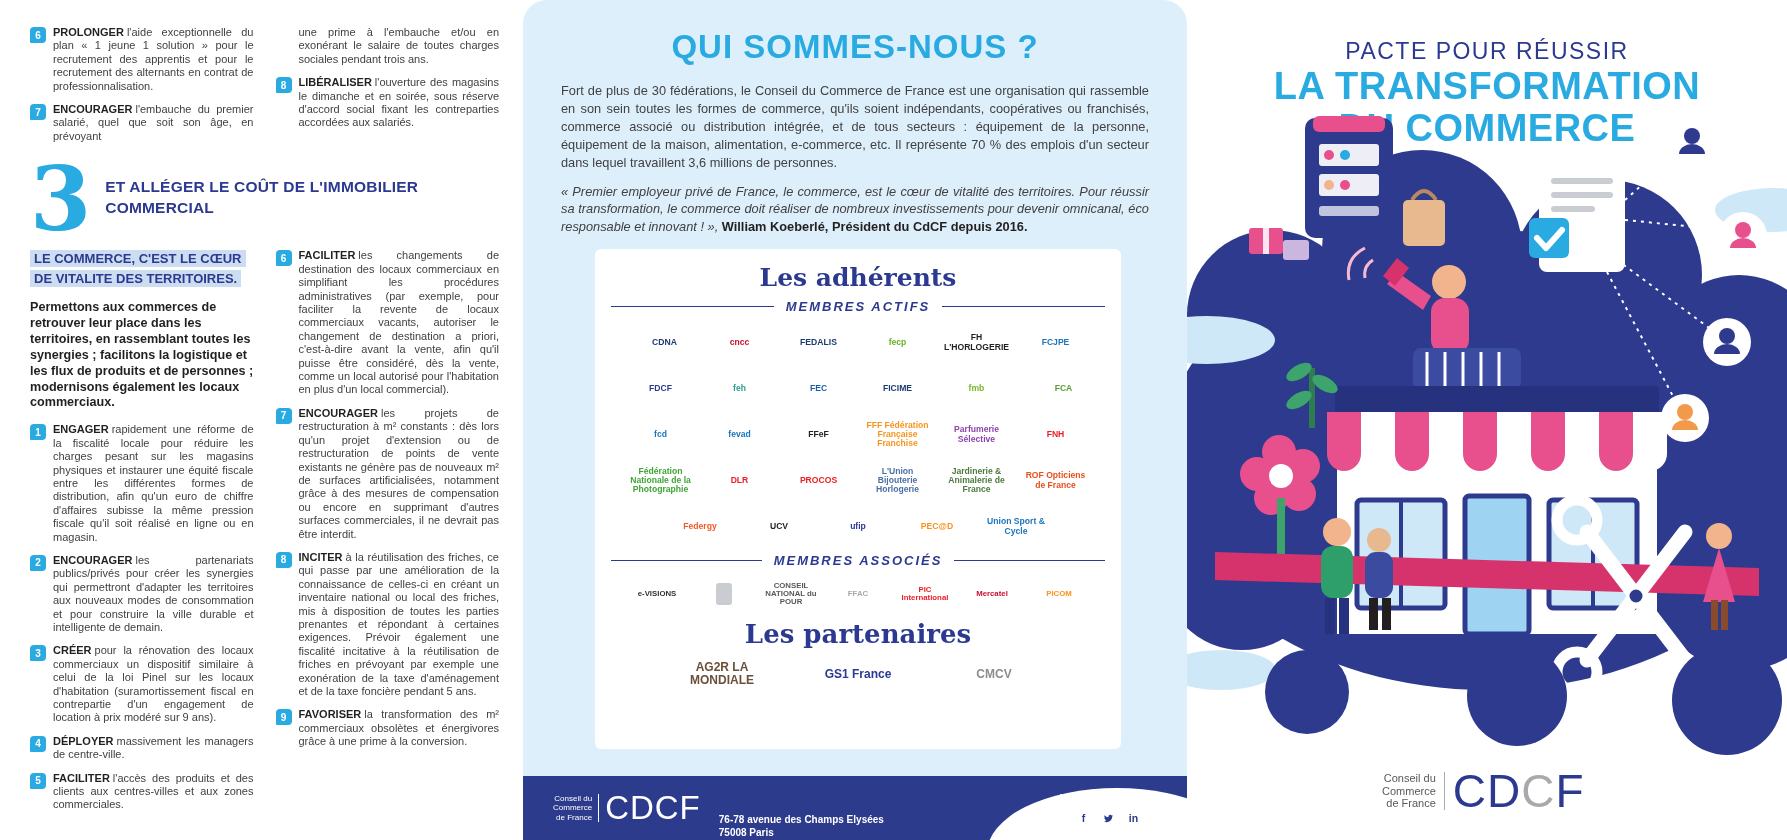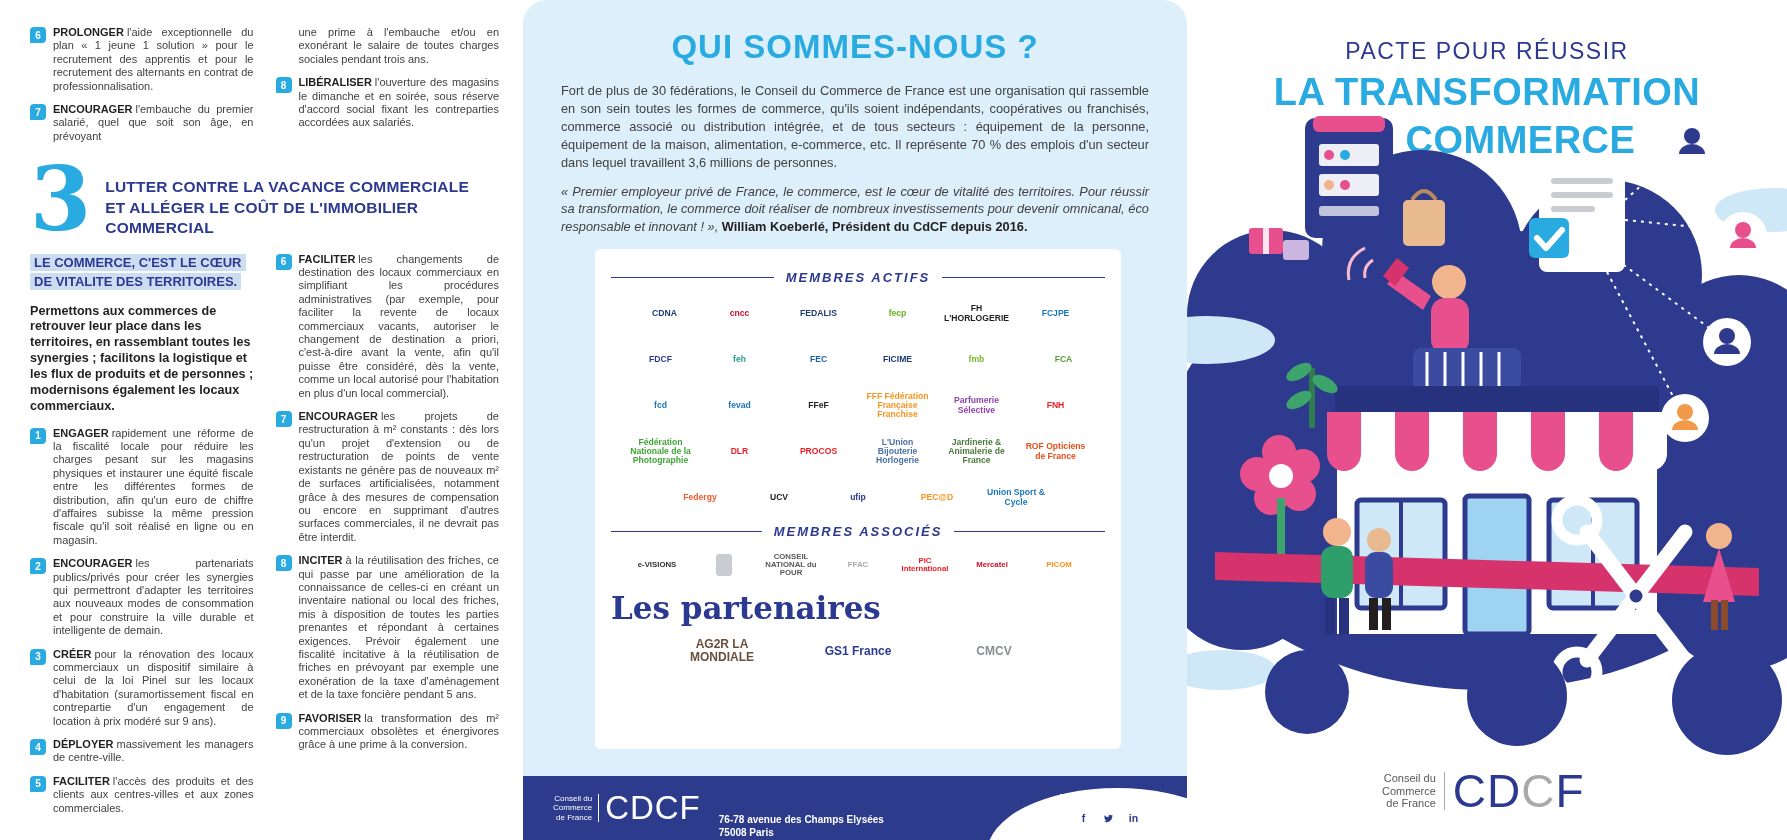--- a/index.html
+++ b/index.html
@@ -32,36 +32,36 @@
   .card { position:relative; margin:13px 66px 0 72px; background:#fff; border-radius:6px; padding:14px 16px 12px 16px; height:500px; }
   .card-title { font-family:"DejaVu Serif", serif; font-weight:bold; color:#2b3990; font-size:25px; text-align:center; }
   .divider { display:flex; align-items:center; gap:12px; color:#2b3990; font-weight:bold; font-size:13px; letter-spacing:2px; margin:7px 0 9px 0;font-style:italic; }
   .divider::before, .divider::after { content:""; flex:1; border-top:1.5px solid #2b3990; }
   .logo-grid { display:flex; flex-wrap:wrap; justify-content:center; align-items:center; column-gap:9px; row-gap:7px; }
   .logo-chip { width:70px; height:39px; display:flex; align-items:center; justify-content:center; text-align:center; font-weight:bold; font-size:8.6px; line-height:1.08; overflow:hidden; }
   .logo-grid.assoc .logo-chip { width:58px; height:34px; font-size:7.8px; }
   .logo-grid.partners { column-gap:26px; margin-top:2px; }
   .logo-grid.partners .logo-chip { width:110px; height:46px; font-size:12px; }
   .logo-chip span:empty::before { content:""; display:block; width:16px; height:22px; background:#c9ccd1; border-radius:3px; }
-  .partners-title { font-family:"DejaVu Serif", serif; font-weight:bold; color:#2b3990; font-size:31px; margin-top:8px; }
+  .partners-title { font-family:"DejaVu Serif", serif; font-weight:bold; color:#2b3990; font-size:26px; text-align:center; margin-top:8px; }
   .mp-footer { position:absolute; left:0; bottom:0; width:664px; height:64px; background:#2d3b8d; display:flex; align-items:center; gap:18px; padding:0 30px; overflow:hidden; }
   .mp-footer .swoosh { position:absolute; right:-60px; bottom:-78px; width:260px; height:130px; background:#fff; border-radius:50%; }
   .cdcf-logo { display:flex; align-items:center; }
   .cdcf-org { font-size:8px; line-height:1.15; text-align:right; color:#fff; padding-right:6px; border-right:1.5px solid #fff; }
   .cdcf-acronym { font-size:33px; letter-spacing:1px; color:#fff; padding-left:6px; font-weight:normal; }
   .mp-address { color:#fff; font-size:10px; font-weight:bold; line-height:1.3; flex:1;margin-top:48px; }
   .mp-web { position:relative; text-align:center; color:#fff; }
   .mp-web .site { font-size:14.5px; font-weight:bold; }
   .socials { display:flex; gap:6px; justify-content:center; margin-top:4px; }
   .social { width:19px; height:19px; border-radius:50%; background:#fff; color:#2d3b8d; font-size:10.5px; font-weight:bold; display:flex; align-items:center; justify-content:center; }
   
   .right-panel { position:absolute; left:1187px; top:0; width:600px; height:840px; background:#fff; }
   .rp-title { position:absolute; top:38px; left:0; width:100%; text-align:center; }
   .rp-title .t1 { color:#2b3990; font-size:23px; letter-spacing:1.5px; font-weight:normal; }
-  .rp-title .t2 { color:#29abe2; font-size:38px; font-weight:bold; letter-spacing:0.5px; line-height:1.04; margin-top:8px; }
+  .rp-title .t2 { color:#29abe2; font-size:38px; font-weight:bold; letter-spacing:0.5px; line-height:1.04; margin-top:2px; }
   .rp-illustration { position:absolute; left:0; top:100px; width:600px; height:660px; }
   .rp-logo { position:absolute; left:195px; bottom:22px; display:flex; align-items:center; }
   .rp-logo .cdcf-org { color:#58595b; border-right:1.5px solid #a7a9ac; font-size:11px; padding-right:8px; }
   .rp-logo .acro { padding-left:8px; font-size:46px; letter-spacing:1px; }
   .rp-logo .acro .navy { color:#2b3990; }
   .rp-logo .acro .gray { color:#a7a9ac; }
 </style>
 </head>
 <body>
 
@@ -91,21 +91,20 @@
           <div class="item">
             <span class="badge">8</span>
             <p class="item-text"><b>LIBÉRALISER</b><span>l'ouverture des magasins le dimanche et en soirée, sous réserve d'accord social fixant les contreparties accordées aux salariés.</span></p>
           </div>
         </div>
     </div>
 
     <div class="section-heading">
       <div class="big-number">3</div>
       <div class="section-title">
-        <div>LUTTER CONTRE LA VACANCE COMMERCIALE</div>
         <div>ET ALLÉGER LE COÛT DE L'IMMOBILIER COMMERCIAL</div>
       </div>
     </div>
 
     <div class="cols">
       <div class="col">
         <p><span class="highlight">LE COMMERCE, C'EST LE CŒUR DE VITALITE DES TERRITOIRES.</span></p>
         <p class="intro">Permettons aux commerces de retrouver leur place dans les territoires, en rassemblant toutes les synergies ; facilitons la logistique et les flux de produits et de personnes ; modernisons également les locaux commerciaux.</p>
         <div>
 
@@ -161,20 +160,21 @@
       </div>
     </div>
   </div>
 
   <div class="middle-panel">
     <h1 class="mp-heading">QUI SOMMES-NOUS ?</h1>
     <p class="mp-text">Fort de plus de 30 fédérations, le Conseil du Commerce de France est une organisation qui rassemble en son sein toutes les formes de commerce, qu'ils soient indépendants, coopératives ou franchisés, commerce associé ou distribution intégrée, et de tous secteurs : équipement de la personne, équipement de la maison, alimentation, e-commerce, etc. Il représente 70 % des emplois d'un secteur dans lequel travaillent 3,6 millions de personnes.</p>
     <p class="mp-text mp-quote"><span>« Premier employeur privé de France, le commerce, est le cœur de vitalité des territoires. Pour réussir sa transformation, le commerce doit réaliser de nombreux investissements pour devenir omnicanal, éco responsable et innovant ! », </span><strong>William Koeberlé, Président du CdCF depuis 2016.</strong></p>
 
     <div class="card">
+      <div class="card-title">Les adhérents</div>
       <div class="divider">
           <span>MEMBRES ACTIFS</span>
         </div>
       <div class="logo-grid">
 
           <div class="logo-chip">
             <span style="color: rgb(29, 58, 110); padding-left: 8px;">CDNA</span>
           </div>
 
           <div class="logo-chip">

